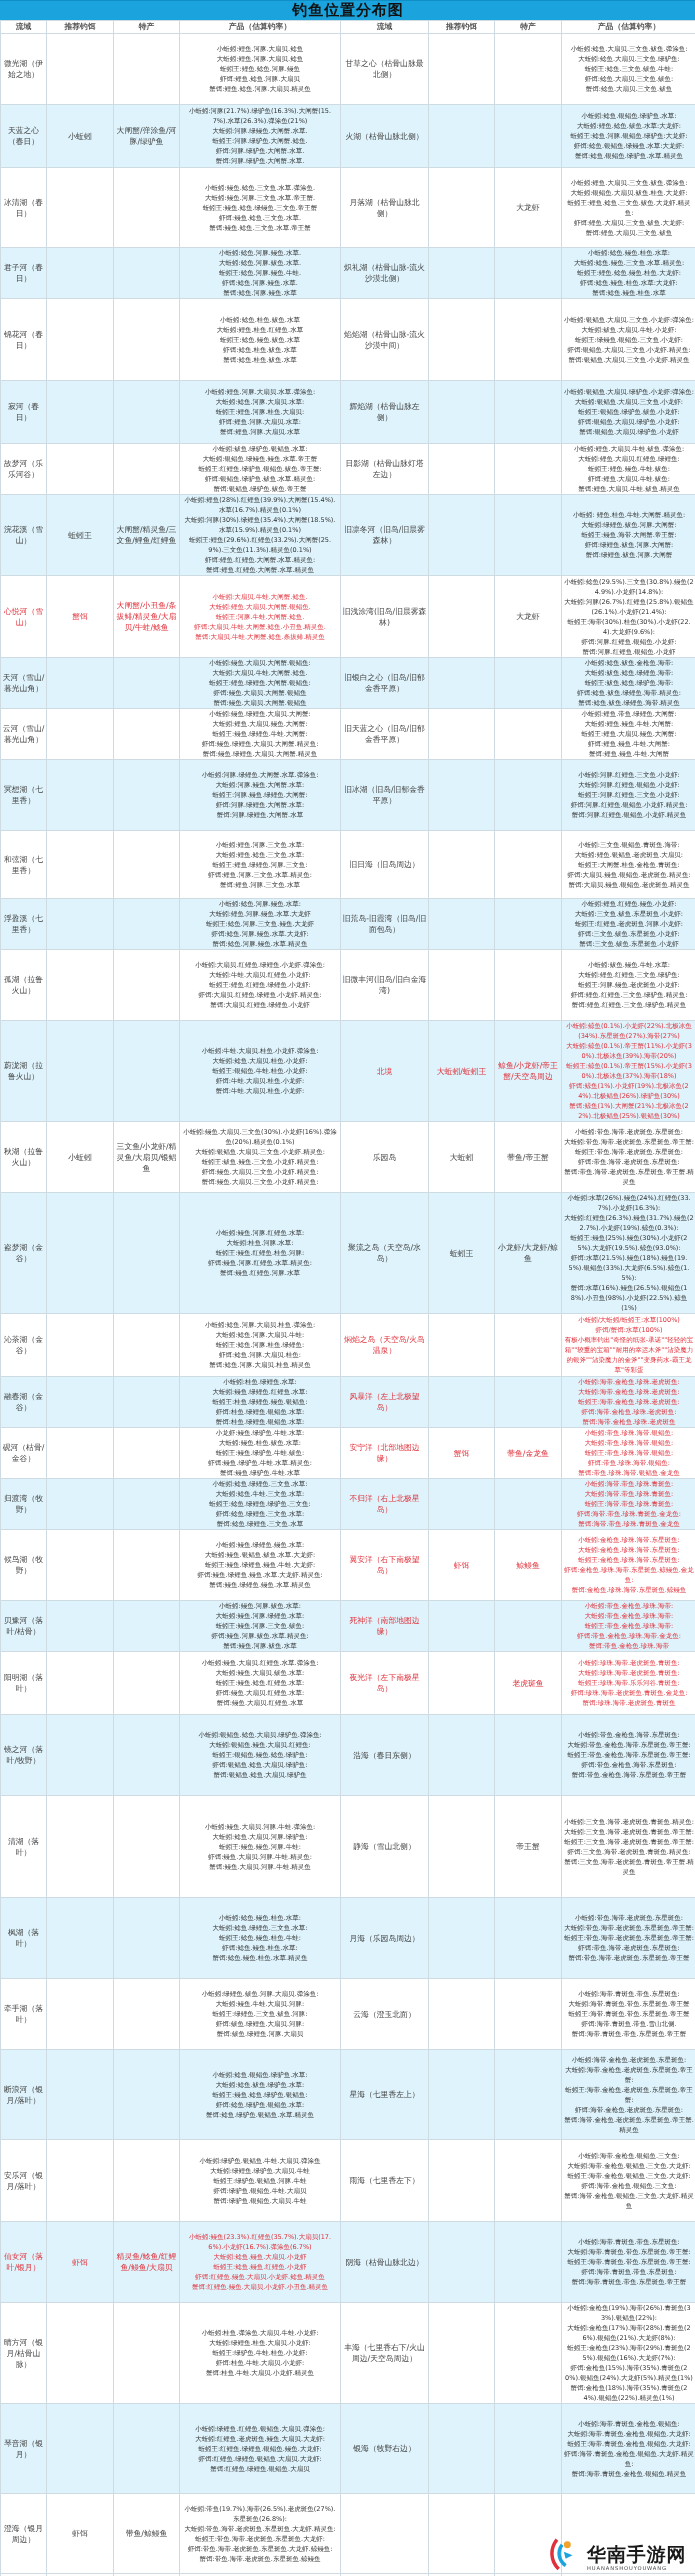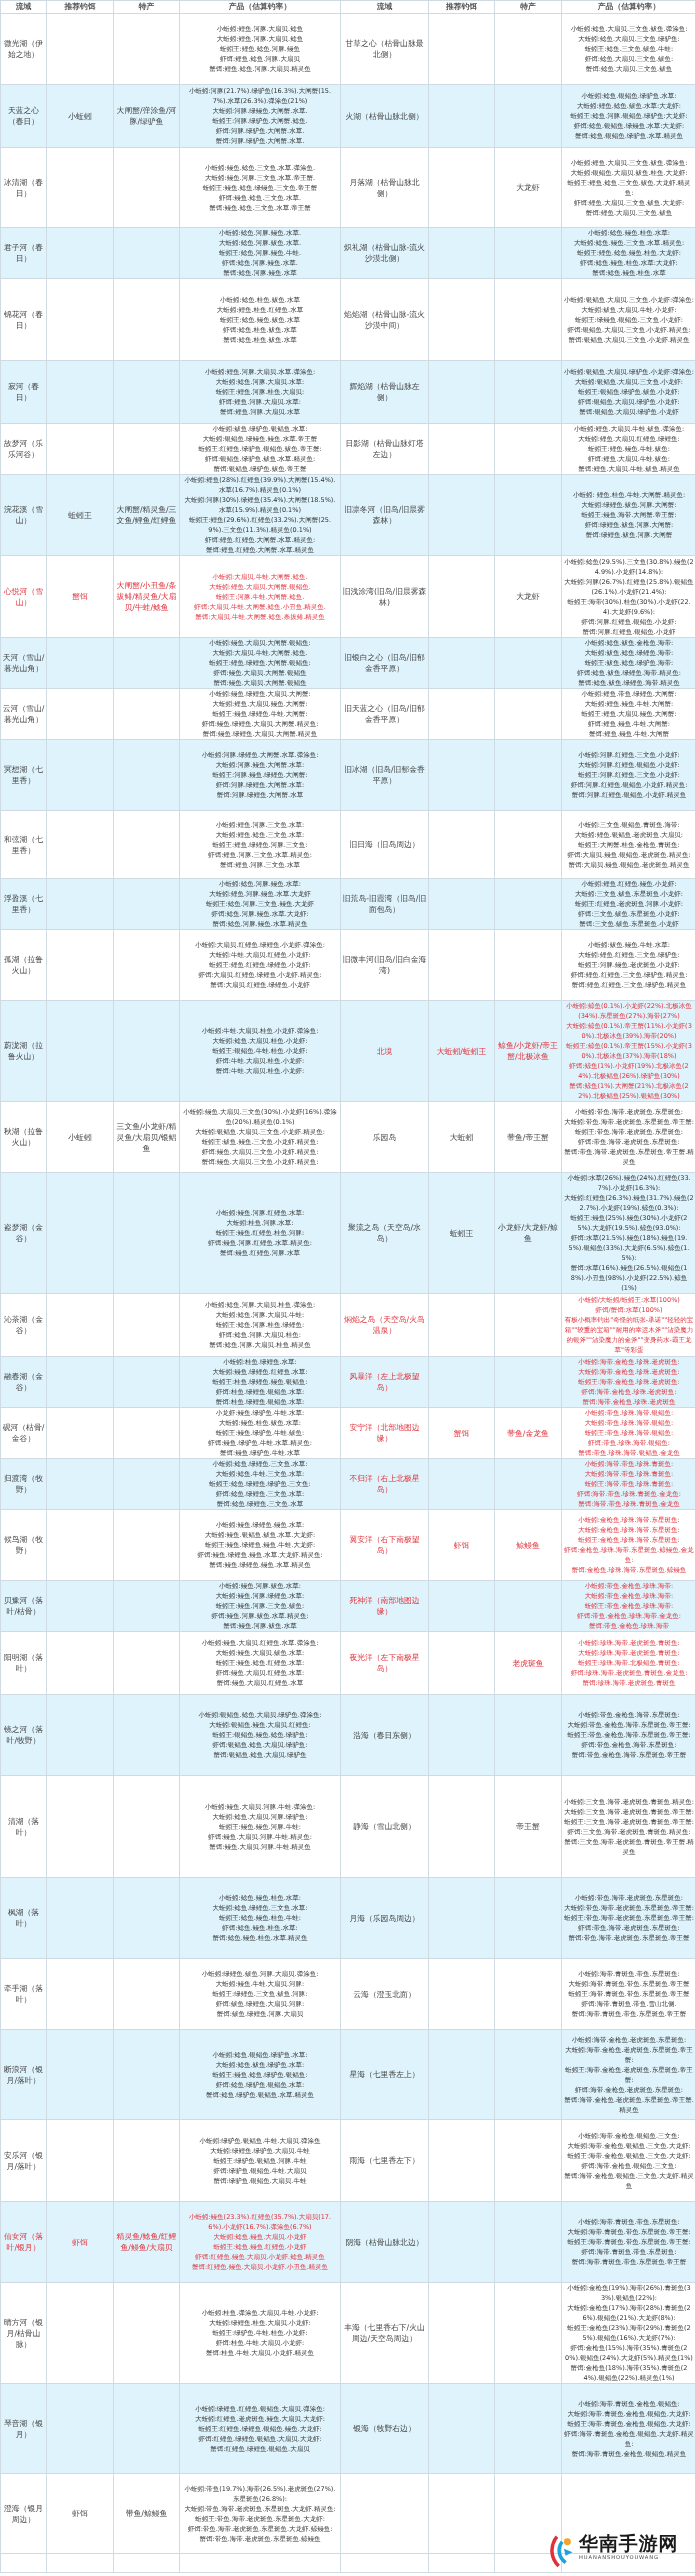--- a/index.html
+++ b/index.html
@@ -15,32 +15,33 @@
     text-align:center; vertical-align:middle; padding:0 1.7px; word-break:break-all;
   }
   th { font-weight:bold; font-size:7.8px; color:#555; height:12px; background:#fff; }
   td.region, td.bait, td.spec { font-size:7.8px; line-height:11px; color:#444; }
   tr.band td { background:#def3fb; }
   tr.plain td { background:#ffffff; }
   td.red, td .red { color:#e0303a; }
   .prod-line { display:block; }
   .watermark {
     position:absolute; right:7px; top:2533px; width:139px; height:38px;
-    display:flex; align-items:flex-start; gap:3px;
+    display:flex; align-items:flex-end; gap:11px;
   }
   .wm-logo { width:26px; height:35px; position:relative; }
   .wm-text { display:flex; flex-direction:column; }
   .wm-main { font-size:19px; font-weight:bold; color:#1a1a1a; letter-spacing:0.9px; line-height:21px; }
   .wm-sub { font-size:5.2px; color:#444; letter-spacing:0.9px; }
   .page { position:relative; }
 </style>
 </head>
 <body>
 
 <div class="page">
+  <div class="title-bar">钓鱼位置分布图</div>
   <table>
     <colgroup>
       <col style="width:46px">
         <col style="width:67px">
         <col style="width:66px">
         <col style="width:161px">
       <col style="width:88px">
         <col style="width:66px">
         <col style="width:67px">
         <col style="width:135px">
@@ -394,21 +395,21 @@
           <td class="spec"></td>
           <td class="prod">
             <span class="prod-line">小蚯蚓:牛蛙.大扇贝.桂鱼.小龙虾.弹涂鱼:</span>
             <span class="prod-line">大蚯蚓:鲶鱼.大扇贝.桂鱼.小龙虾:</span>
             <span class="prod-line">蚯蚓王:银鲳鱼.牛蛙.桂鱼.小龙虾:</span>
             <span class="prod-line">虾饵:牛蛙.大扇贝.桂鱼.小龙虾:</span>
             <span class="prod-line">蟹饵:牛蛙.大扇贝.桂鱼.小龙虾:</span>
           </td>
           <td class="region red">北境</td>
           <td class="bait red">大蚯蚓/蚯蚓王</td>
-          <td class="spec red">鲸鱼/小龙虾/帝王蟹/北极冰鱼</td>
+          <td class="spec red">鲸鱼/小龙虾/帝王蟹/天空岛周边</td>
           <td class="prod red">
             <span class="prod-line">小蚯蚓:鲸鱼(0.1%).小龙虾(22%).北极冰鱼(34%).东星斑鱼(27%).海带(27%)</span>
             <span class="prod-line">大蚯蚓:鲸鱼(0.1%).帝王蟹(11%).小龙虾(30%).北极冰鱼(39%).海带(20%)</span>
             <span class="prod-line">蚯蚓王:鲸鱼(0.1%).帝王蟹(15%).小龙虾(30%).北极冰鱼(37%).海带(18%)</span>
             <span class="prod-line">虾饵:鲸鱼(1%).小龙虾(19%).北极冰鱼(24%).北极鲳鱼(26%).绿驴鱼(30%)</span>
             <span class="prod-line">蟹饵:鲸鱼(1%).大闸蟹(21%).北极冰鱼(22%).北极鲳鱼(25%).银鲳鱼(30%)</span>
           </td>
         </tr>
         <tr class="plain" style="height: 71px;">
           <td class="region">秋湖（拉鲁火山）</td>
@@ -594,21 +595,21 @@
             <span class="prod-line">蚯蚓王:鳗鱼.鲶鱼.红鲤鱼.水草:</span>
             <span class="prod-line">虾饵:鳗鱼.大扇贝.红鲤鱼.水草:</span>
             <span class="prod-line">蟹饵:鳗鱼.大扇贝.红鲤鱼.水草</span>
           </td>
           <td class="region red">夜光洋（左下南极星岛）</td>
           <td class="bait red"></td>
           <td class="spec red">老虎斑鱼</td>
           <td class="prod red">
             <span class="prod-line">小蚯蚓:珍珠.海带.老虎斑鱼.青斑鱼:</span>
             <span class="prod-line">大蚯蚓:珍珠.海带.老虎斑鱼.青斑鱼:</span>
-            <span class="prod-line">蚯蚓王:珍珠.海带.北极鲳鱼.青斑鱼:</span>
+            <span class="prod-line">蚯蚓王:珍珠.海带.乐乐河谷.青斑鱼:</span>
             <span class="prod-line">虾饵:珍珠.海带.老虎斑鱼.青斑鱼.金龙鱼:</span>
             <span class="prod-line">蟹饵:珍珠.海带.老虎斑鱼.青斑鱼</span>
           </td>
         </tr>
         <tr class="band" style="height: 81px;">
           <td class="region">镜之河（落叶/牧野）</td>
           <td class="bait"></td>
           <td class="spec"></td>
           <td class="prod">
             <span class="prod-line">小蚯蚓:银鲳鱼.鲶鱼.大扇贝.绿驴鱼.弹涂鱼:</span>

